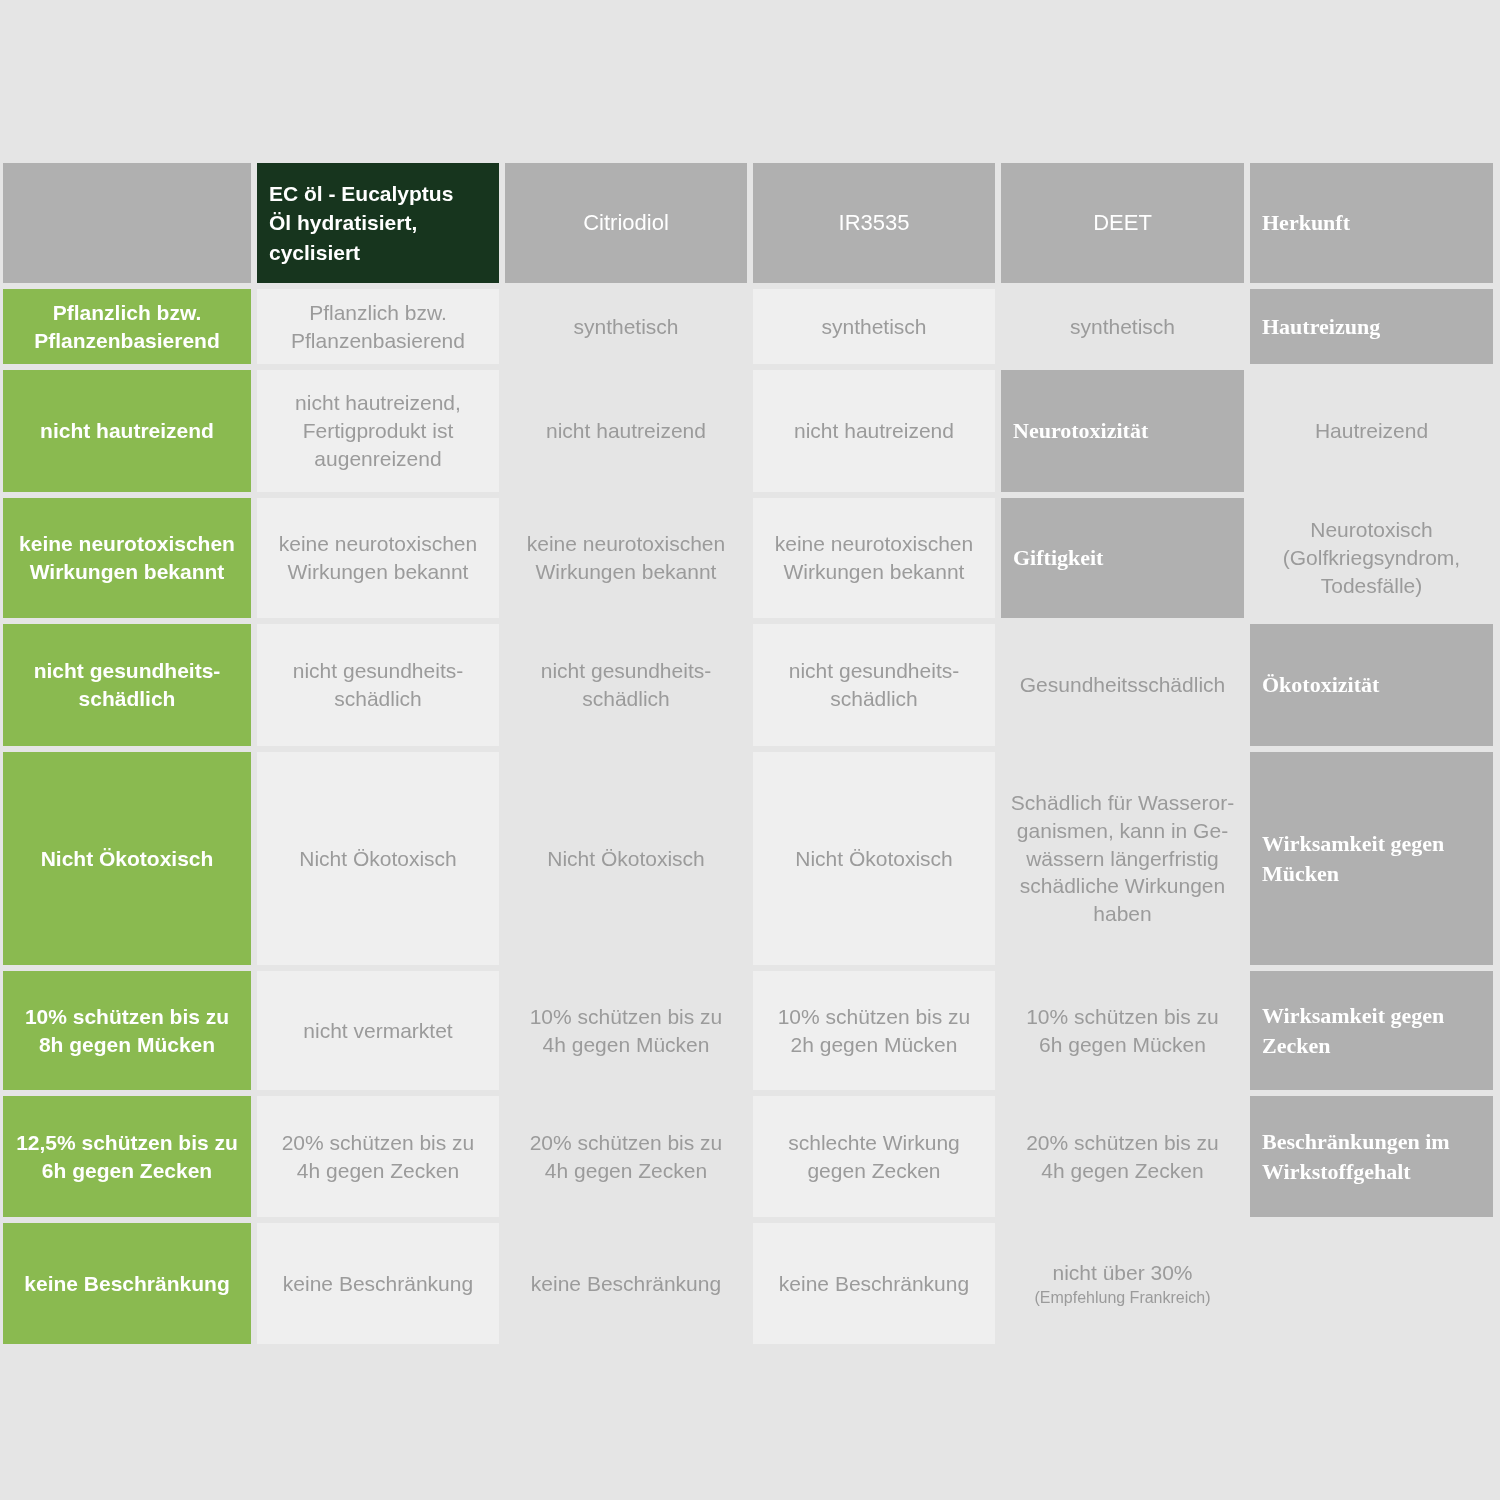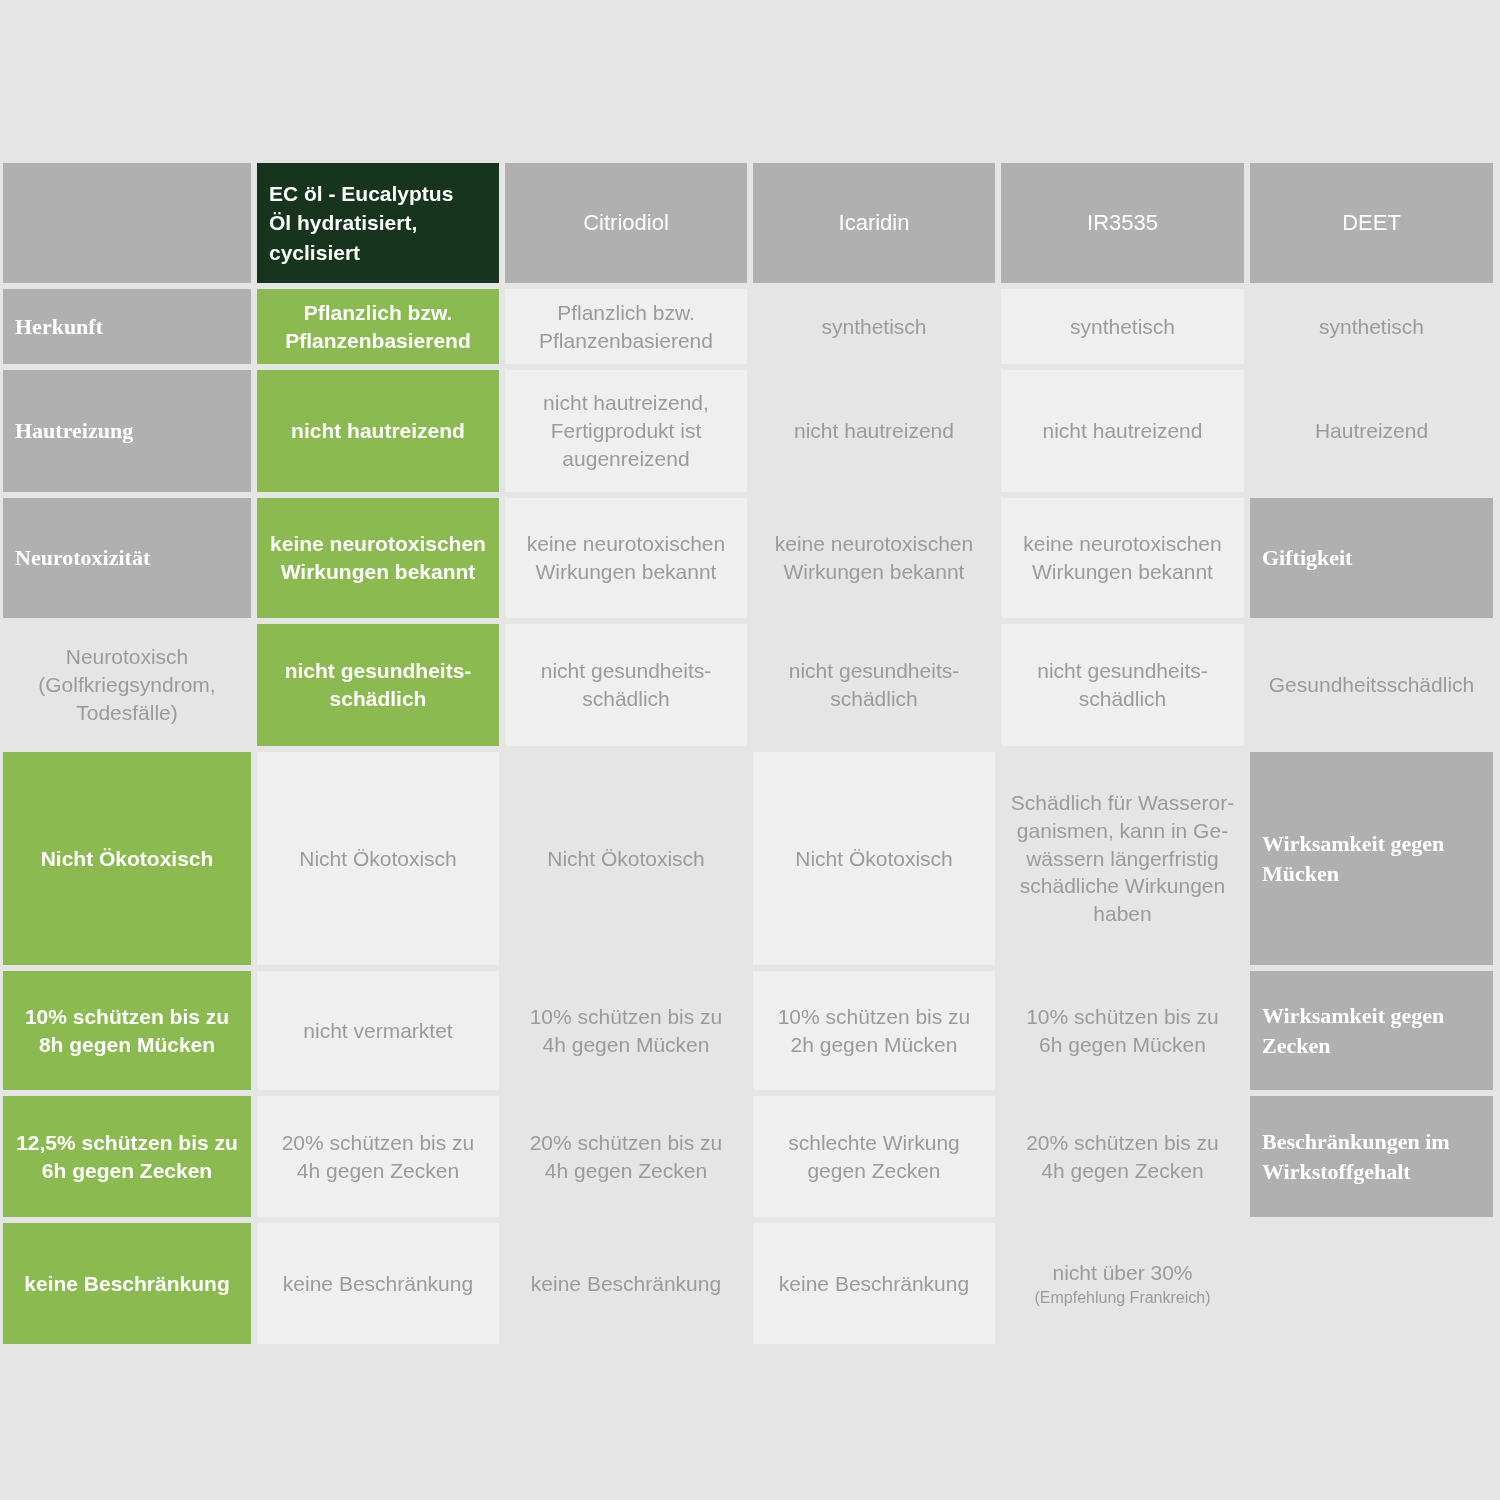--- a/index.html
+++ b/index.html
@@ -87,23 +87,20 @@
       <div class="cell corner"></div>
       <div class="cell hdr-dark">
         <span class="ln">EC öl - Eucalyptus</span>
         <span class="ln">Öl hydratisiert,</span>
         <span class="ln">cyclisiert</span>
       </div>
       <div class="cell hdr">
         <span class="ln">Citriodiol</span>
       </div>
       <div class="cell hdr">
-        <span class="ln">Icaridin</span>
-      </div>
-      <div class="cell hdr">
         <span class="ln">IR3535</span>
       </div>
       <div class="cell hdr">
         <span class="ln">DEET</span>
       </div>
       <div class="cell rowlabel">
         <span class="ln">Herkunft</span>
       </div>
       <div class="cell val val-green">
         <span class="ln">Pflanzlich bzw.</span>
@@ -132,25 +129,25 @@
         <span class="ln">nicht hautreizend,</span>
         <span class="ln">Fertigprodukt ist</span>
         <span class="ln">augenreizend</span>
       </div>
       <div class="cell val val-light-b">
         <span class="ln">nicht hautreizend</span>
       </div>
       <div class="cell val val-light-a">
         <span class="ln">nicht hautreizend</span>
       </div>
+      <div class="cell rowlabel">
+        <span class="ln">Neurotoxizität</span>
+      </div>
       <div class="cell val val-light-b">
         <span class="ln">Hautreizend</span>
-      </div>
-      <div class="cell rowlabel">
-        <span class="ln">Neurotoxizität</span>
       </div>
       <div class="cell val val-green">
         <span class="ln">keine neurotoxischen</span>
         <span class="ln">Wirkungen bekannt</span>
       </div>
       <div class="cell val val-light-a">
         <span class="ln">keine neurotoxischen</span>
         <span class="ln">Wirkungen bekannt</span>
       </div>
       <div class="cell val val-light-b">
@@ -180,20 +177,23 @@
       <div class="cell val val-light-b">
         <span class="ln">nicht gesundheits-</span>
         <span class="ln">schädlich</span>
       </div>
       <div class="cell val val-light-a">
         <span class="ln">nicht gesundheits-</span>
         <span class="ln">schädlich</span>
       </div>
       <div class="cell val val-light-b">
         <span class="ln">Gesundheitsschädlich</span>
+      </div>
+      <div class="cell rowlabel">
+        <span class="ln">Ökotoxizität</span>
       </div>
       <div class="cell val val-green">
         <span class="ln">Nicht Ökotoxisch</span>
       </div>
       <div class="cell val val-light-a">
         <span class="ln">Nicht Ökotoxisch</span>
       </div>
       <div class="cell val val-light-b">
         <span class="ln">Nicht Ökotoxisch</span>
       </div>

